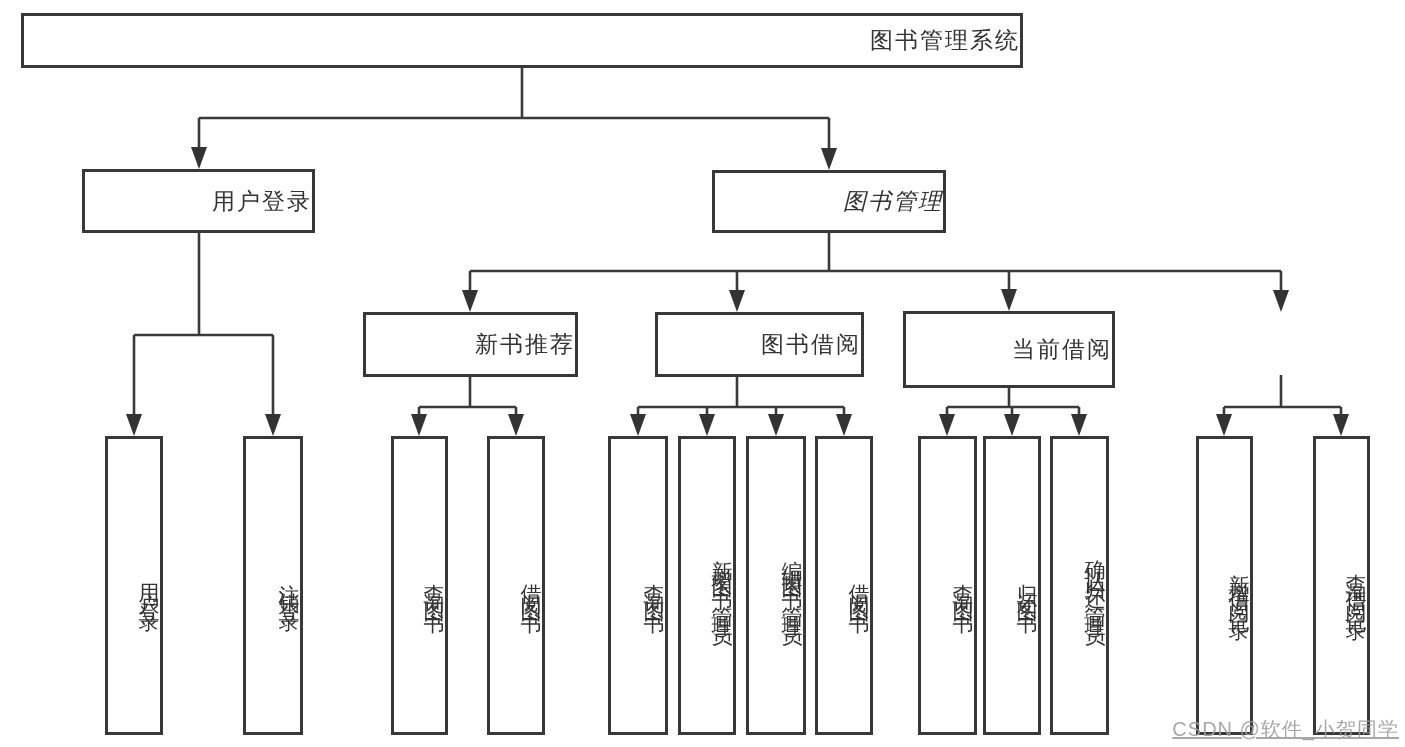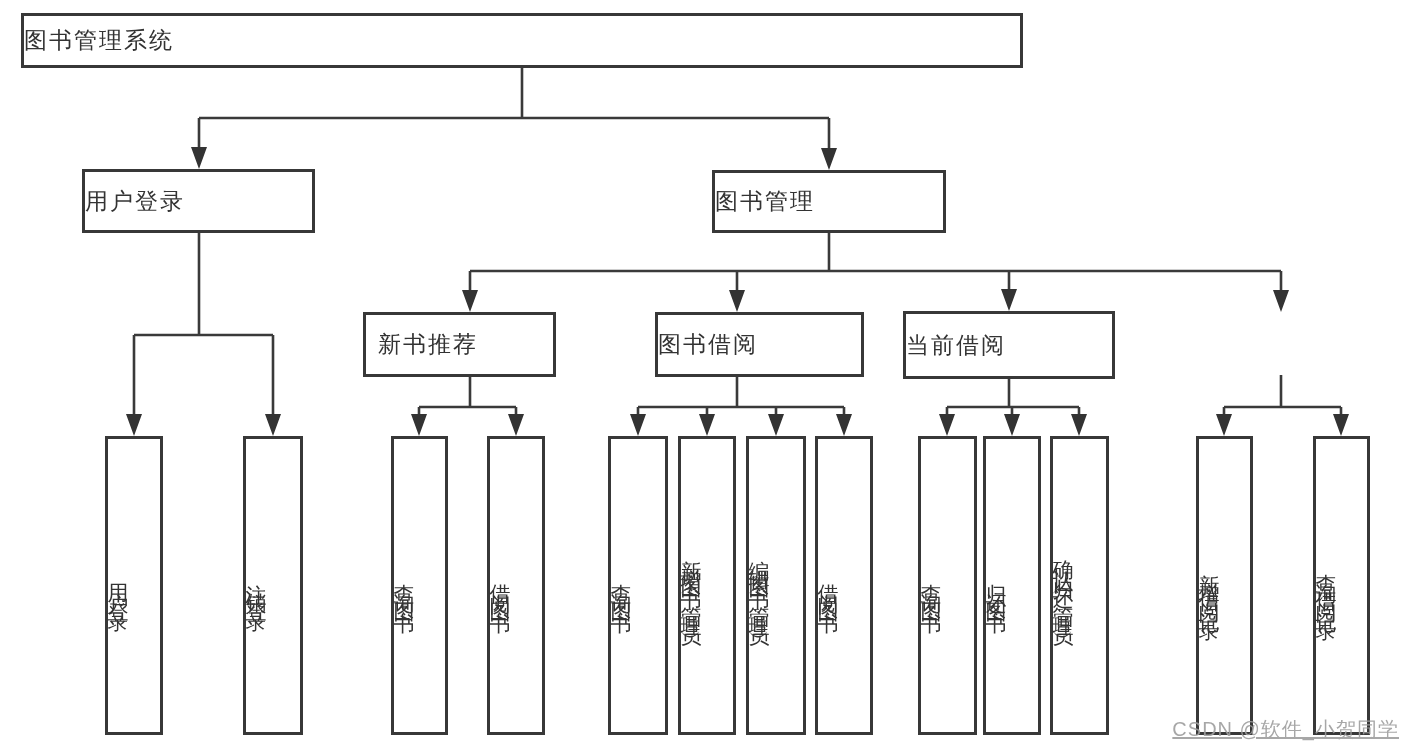--- a/index.html
+++ b/index.html
@@ -17,43 +17,43 @@
     width: 1405px; height: 747px;
     z-index: 1;
   }
   .box {
     position: absolute;
     box-sizing: border-box;
     border: 3px solid #383838;
     background: #ffffff;
     display: flex;
     align-items: center;
-    justify-content: flex-start;
+    justify-content: flex-end;
     color: #333333;
     z-index: 2;
   }
   .h-box span {
     font-size: 23px;
     letter-spacing: 2px;
     white-space: nowrap;
   }
   .v-box span {
     writing-mode: vertical-rl;
     font-size: 21px;
     letter-spacing: 0.45em;
     line-height: 1;
     white-space: nowrap;
   }
   
   .b-root        { left: 21px;   top: 13px;  width: 1002px; height: 55px; }
   .b-user-login  { left: 82px;   top: 169px; width: 233px;  height: 64px; }
-  .b-book-mgmt   { left: 712px;  top: 170px; width: 234px;  height: 63px; }
-  .b-new-rec     { left: 363px;  top: 312px; width: 193px;  height: 65px; padding-left: 12px; }
+  .b-book-mgmt   { left: 712px;  top: 170px; width: 234px;  height: 63px; font-style: italic; }
+  .b-new-rec     { left: 363px;  top: 312px; width: 215px;  height: 65px; padding-left: 12px; }
   .b-borrowing   { left: 655px;  top: 312px; width: 209px;  height: 65px; }
-  .b-current     { left: 903px;  top: 311px; width: 212px;  height: 68px; }
+  .b-current     { left: 903px;  top: 311px; width: 212px;  height: 77px; }
   .b-records     { left: 1173px; top: 312px; width: 217px;  height: 63px; }
   .leaf          { top: 436px; height: 299px; }
   .b-l-login     { left: 105px;  width: 58px; }
   .b-l-logout    { left: 243px;  width: 60px; }
   .b-l-query1    { left: 391px;  width: 57px; }
   .b-l-borrow1   { left: 487px;  width: 58px; }
   .b-l-query2    { left: 608px;  width: 60px; }
   .b-l-add-book  { left: 678px;  width: 58px; }
   .b-l-edit-book { left: 746px;  width: 60px; }
   .b-l-borrow2   { left: 815px;  width: 58px; }

